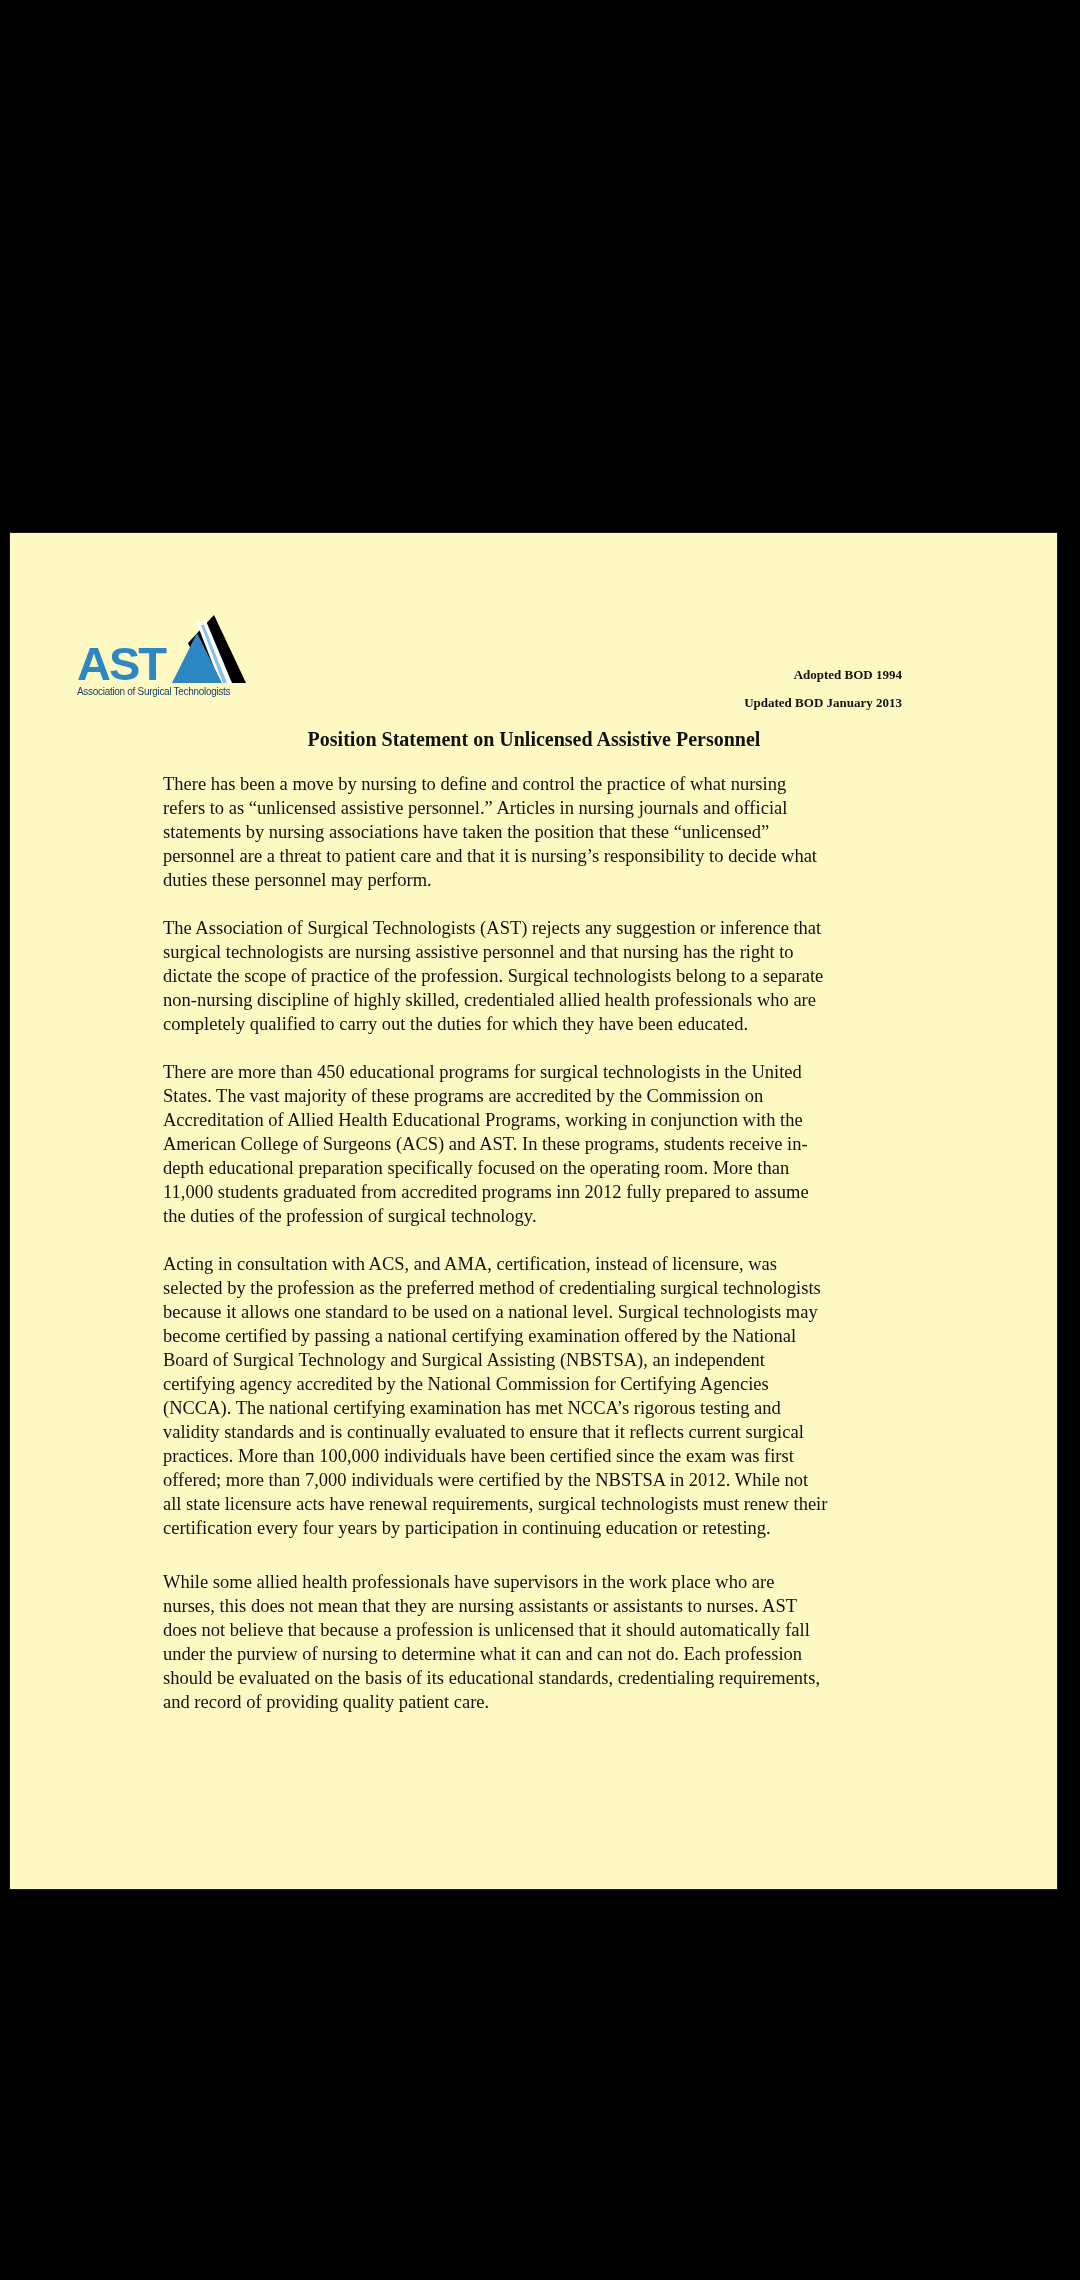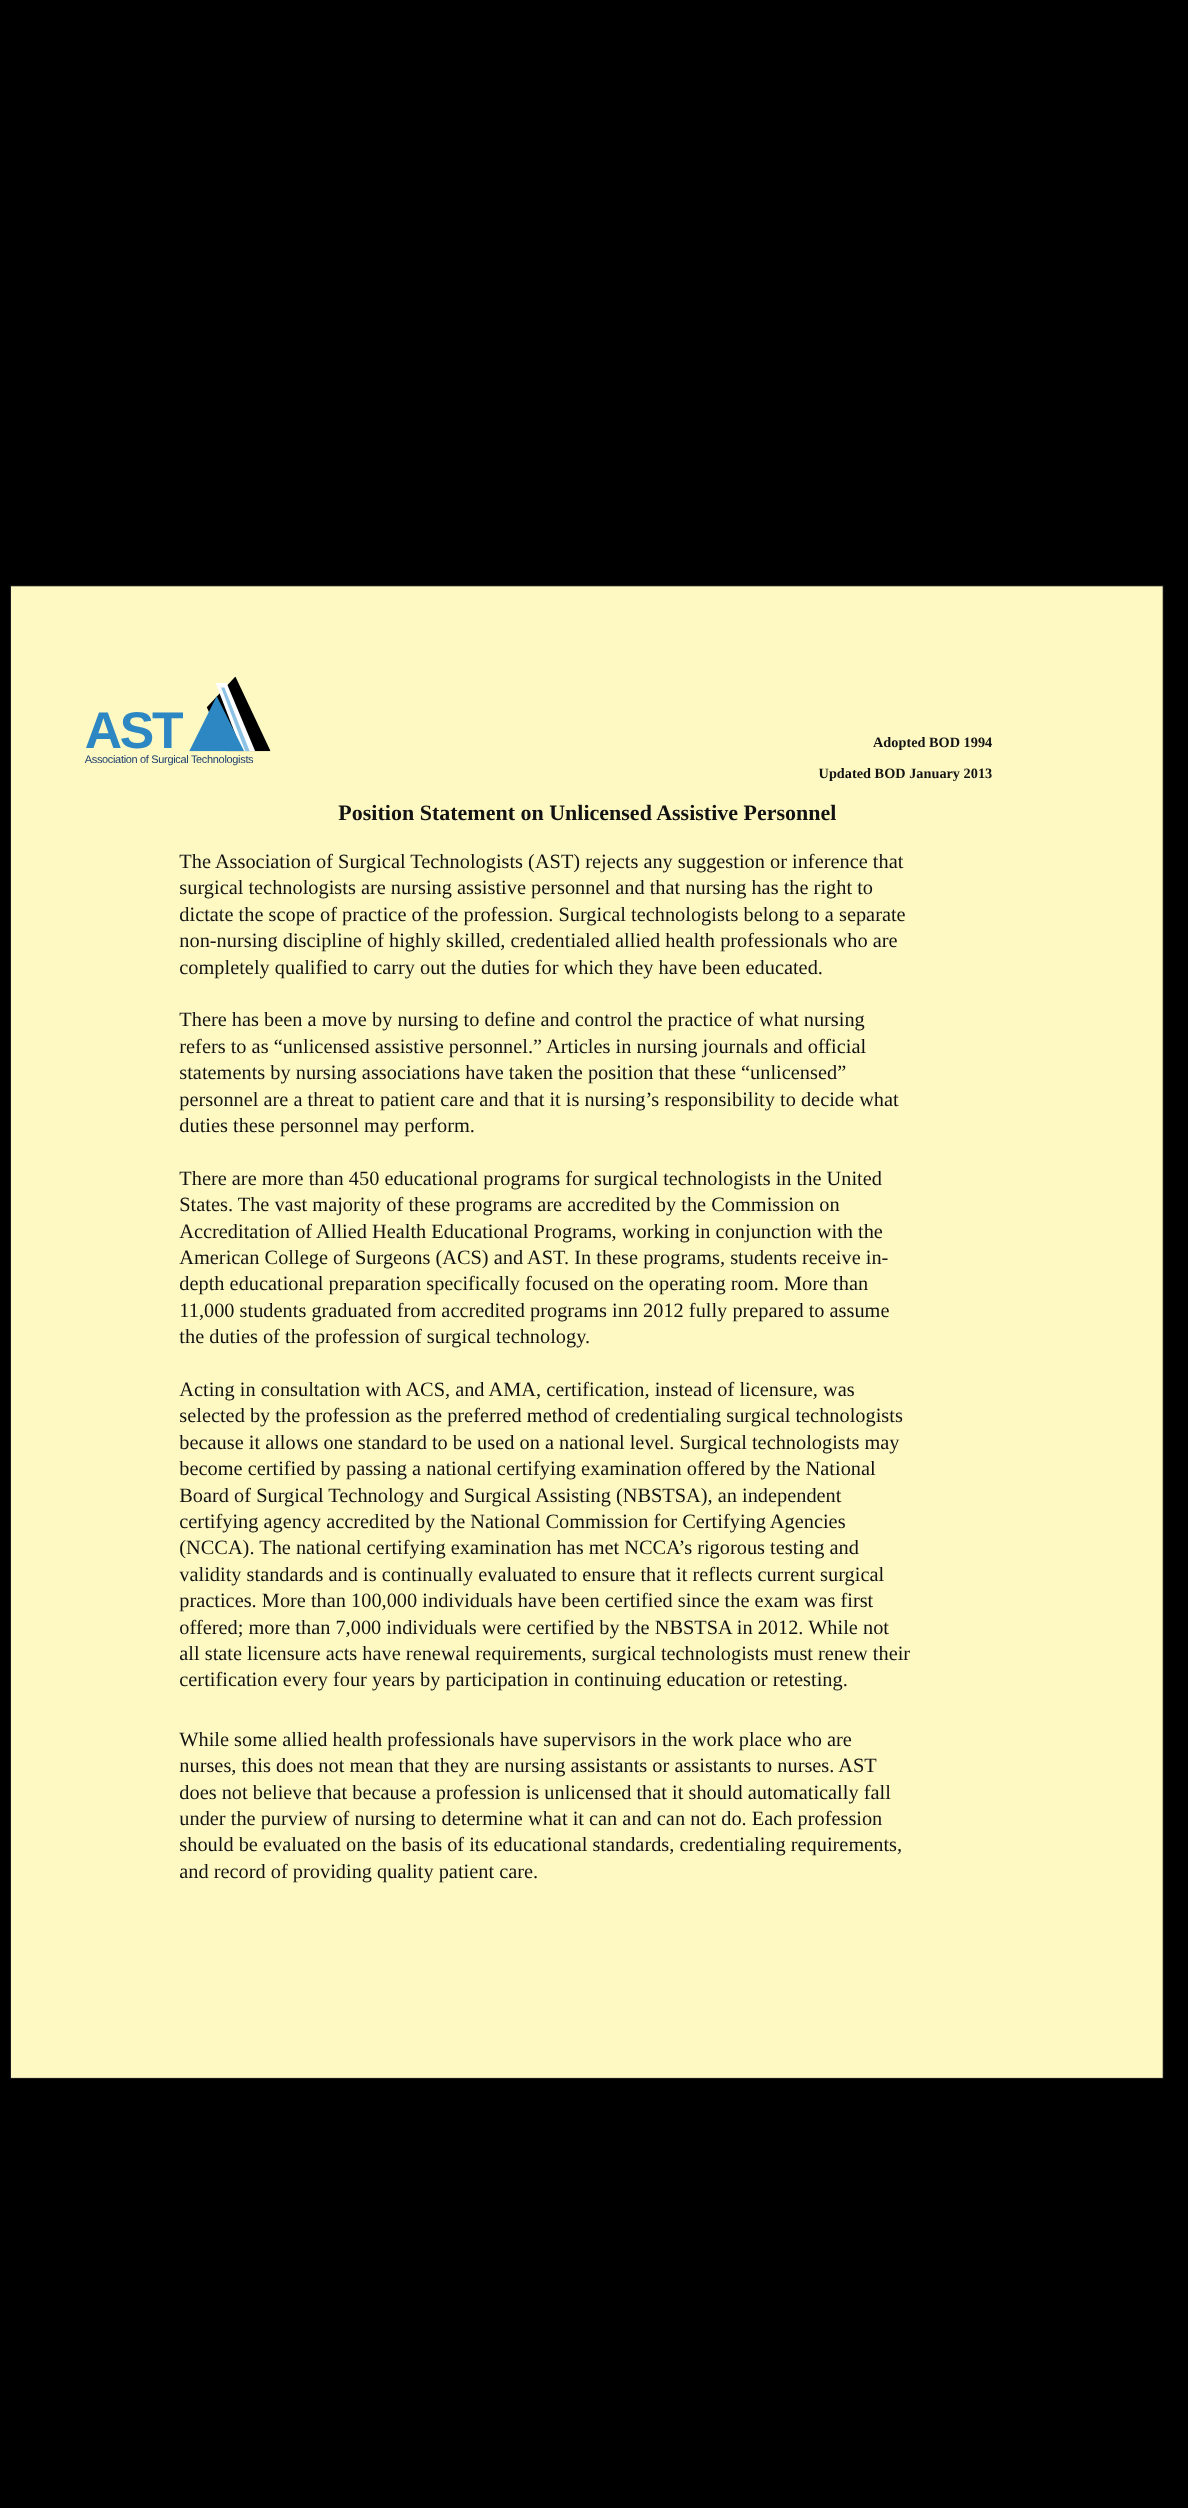--- a/index.html
+++ b/index.html
@@ -100,30 +100,30 @@
     <div class="adoption">
       <div>Adopted BOD 1994</div>
       <div>Updated BOD January 2013</div>
     </div>
 
   </div>
 
   <div class="title">Position Statement on Unlicensed Assistive Personnel</div>
 
   <div class="textcol">
+    <div class="para">There has been a move by nursing to define and control the practice of what nursing
+refers to as “unlicensed assistive personnel.” Articles in nursing journals and official
+statements by nursing associations have taken the position that these “unlicensed”
+personnel are a threat to patient care and that it is nursing’s responsibility to decide what
+duties these personnel may perform.</div>
     <div class="para">The Association of Surgical Technologists (AST) rejects any suggestion or inference that
 surgical technologists are nursing assistive personnel and that nursing has the right to
 dictate the scope of practice of the profession. Surgical technologists belong to a separate
 non-nursing discipline of highly skilled, credentialed allied health professionals who are
 completely qualified to carry out the duties for which they have been educated.</div>
-    <div class="para">There has been a move by nursing to define and control the practice of what nursing
-refers to as “unlicensed assistive personnel.” Articles in nursing journals and official
-statements by nursing associations have taken the position that these “unlicensed”
-personnel are a threat to patient care and that it is nursing’s responsibility to decide what
-duties these personnel may perform.</div>
     <div class="para">There are more than 450 educational programs for surgical technologists in the United
 States.  The vast majority of these programs are accredited by the Commission on
 Accreditation of Allied Health Educational Programs, working in conjunction with the
 American College of Surgeons (ACS) and AST. In these programs, students receive in-
 depth educational preparation specifically focused on the operating room. More than
 11,000 students graduated from accredited programs inn 2012 fully prepared to assume
 the duties of the profession of surgical technology.</div>
     <div class="para">Acting in consultation with ACS, and AMA, certification, instead of licensure, was
 selected by the profession as the preferred method of credentialing surgical technologists
 because it allows one standard to be used on a national level. Surgical technologists may

